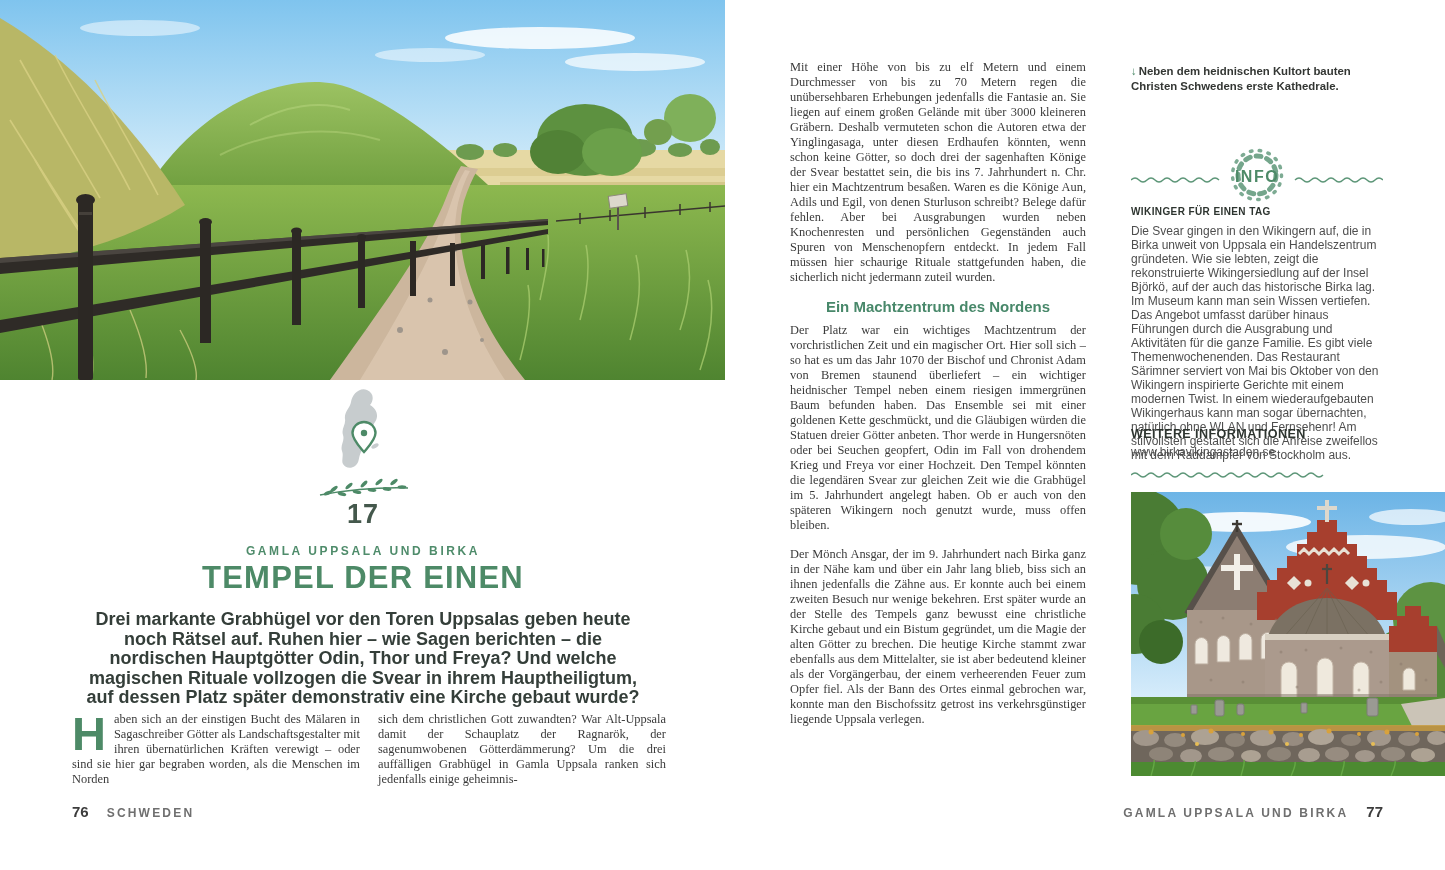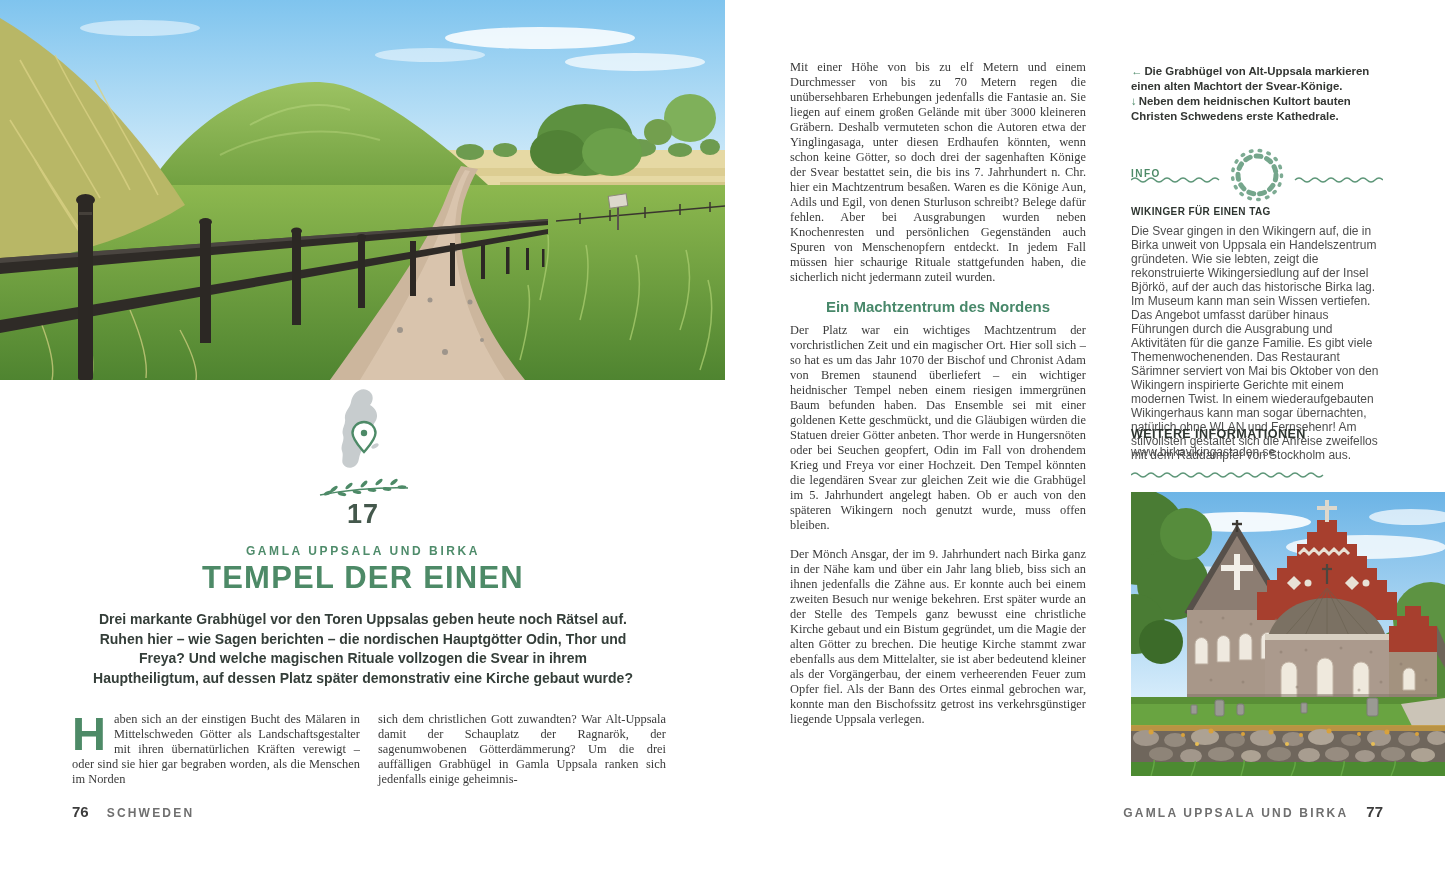--- a/index.html
+++ b/index.html
@@ -11,21 +11,21 @@
   .photo-mounds{left:0;top:0;width:725px;height:380px;}
   .map-badge{left:327px;top:388px;width:76px;height:84px;}
   .laurel{left:318px;top:477px;width:92px;height:26px;}
   .chapter-number{left:83px;top:499px;width:560px;text-align:center;
       font-size:27px;font-weight:bold;color:#44584c;letter-spacing:1px;}
   .kicker{left:83px;top:544px;width:560px;text-align:center;
       font-size:12px;font-weight:bold;letter-spacing:2.6px;color:#4f8c6b;}
   .page-title{left:43px;top:560px;width:640px;text-align:center;
       font-size:31px;font-weight:bold;letter-spacing:1.2px;color:#4d8a67;}
   .intro{left:85px;top:610px;width:556px;text-align:center;font-weight:bold;
-      font-size:14px;line-height:19.5px;color:#343e39;}
+      font-size:18px;line-height:19.5px;color:#343e39;}
   .serif{font-family:"Liberation Serif",serif;font-size:12.4px;line-height:15px;
       color:#3a3a3a;text-align:justify;}
   .lcol1{left:72px;top:712px;width:288px;}
   .lcol2{left:378px;top:712px;width:288px;}
   .dropcap{float:left;font-family:"Liberation Sans",sans-serif;font-size:47px;
       line-height:40px;font-weight:bold;color:#4d8a67;padding:2px 8px 0 0;}
   .footer{top:803px;font-size:15px;}
   .footer-left{left:72px;}
   .footer-right{right:62px;text-align:right;}
   .page-num{font-weight:bold;color:#3c3c3c;font-size:15px;}
@@ -35,22 +35,22 @@
 
   
   .main-col{left:790px;top:60px;width:296px;}
   .main-col p{margin:0 0 14px 0;}
   .main-col h2{margin:8px 0 9px 0;font-family:"Liberation Sans",sans-serif;
       font-size:15px;font-weight:bold;color:#48886a;text-align:center;}
   .captions{left:1131px;top:64px;width:252px;font-size:11.4px;line-height:15px;
       font-weight:bold;color:#333633;}
   .cap-arrow{color:#4f8c6b;padding-right:2px;}
   .info-divider{left:1131px;top:144px;width:252px;height:62px;}
-  .info-badge-label{left:1131px;top:168px;width:252px;
-      font-size:10px;font-weight:bold;letter-spacing:1.5px;color:#4d8a67;}
+  .info-badge-label{left:1131px;top:168px;width:252px;text-align:center;
+      font-size:16px;font-weight:bold;letter-spacing:1.5px;color:#4d8a67;}
   .sans-small{font-size:12px;line-height:14px;color:#4e4e4e;}
   .info-heading{left:1131px;top:206px;width:252px;font-size:10px;font-weight:bold;
       letter-spacing:.4px;color:#2d342f;}
   .info-body{left:1131px;top:224px;width:254px;}
   .more-heading{left:1131px;top:427px;width:252px;font-size:12.6px;font-weight:bold;
       letter-spacing:.4px;color:#2d342f;}
   .info-url{left:1131px;top:445px;width:252px;cursor:pointer;}
   .wave-bottom{left:1131px;top:466px;width:206px;height:10px;}
   .photo-church{left:1131px;top:492px;width:314px;height:284px;}
 </style>
@@ -198,37 +198,36 @@
       </g>
     </svg>
   </div>
 
   <div class="abs chapter-number">17</div>
   <div class="abs kicker">GAMLA UPPSALA UND BIRKA</div>
   <h1 class="abs page-title" style="margin:0;">TEMPEL DER EINEN</h1>
   <p class="abs intro" style="margin:0;">Drei markante Grabhügel vor den Toren Uppsalas geben heute noch Rätsel auf. Ruhen hier – wie Sagen berichten – die nordischen Hauptgötter Odin, Thor und Freya? Und welche magischen Rituale vollzogen die Svear in ihrem Hauptheiligtum, auf dessen Platz später demonstrativ eine Kirche gebaut wurde?</p>
 
   <p class="abs serif lcol1" style="margin:0;">
-    <span class="dropcap">H</span><span>aben sich an der einstigen Bucht des Mälaren in Mittelschweden Götter als Landschaftsgestalter mit ihren übernatürlichen Kräften verewigt – oder sind sie hier gar begraben worden, als die Menschen im Norden</span>
+    <span class="dropcap">H</span><span>aben sich an der einstigen Bucht des Mälaren in Sagaschreiber Götter als Landschaftsgestalter mit ihren übernatürlichen Kräften verewigt – oder sind sie hier gar begraben worden, als die Menschen im Norden</span>
   </p>
   <p class="abs serif lcol2" style="margin:0;">sich dem christlichen Gott zuwandten? War Alt-Uppsala damit der Schauplatz der Ragnarök, der sagenumwobenen Götterdämmerung? Um die drei auffälligen Grabhügel in Gamla Uppsala ranken sich jedenfalls einige geheimnis-</p>
 
   <div class="abs footer footer-left">
     <span class="page-num">76</span><span class="footer-section">SCHWEDEN</span>
   </div>
 
   <div class="abs main-col serif">
     <p>Mit einer Höhe von bis zu elf Metern und einem Durchmesser von bis zu 70 Metern regen die unübersehbaren Erhebungen jedenfalls die Fantasie an. Sie liegen auf einem großen Gelände mit über 3000 kleineren Gräbern. Deshalb vermuteten schon die Autoren etwa der Yinglingasaga, unter diesen Erdhaufen könnten, wenn schon keine Götter, so doch drei der sagenhaften Könige der Svear bestattet sein, die bis ins 7. Jahrhundert n. Chr. hier ein Machtzentrum besaßen. Waren es die Könige Aun, Adils und Egil, von denen Sturluson schreibt? Belege dafür fehlen. Aber bei Ausgrabungen wurden neben Knochenresten und persönlichen Gegenständen auch Spuren von Menschenopfern entdeckt. In jedem Fall müssen hier schaurige Rituale stattgefunden haben, die sicherlich nicht jedermann zuteil wurden.</p>
     <h2>Ein Machtzentrum des Nordens</h2>
     <p>Der Platz war ein wichtiges Machtzentrum der vorchristlichen Zeit und ein magischer Ort. Hier soll sich – so hat es um das Jahr 1070 der Bischof und Chronist Adam von Bremen staunend überliefert – ein wichtiger heidnischer Tempel neben einem riesigen immergrünen Baum befunden haben. Das Ensemble sei mit einer goldenen Kette geschmückt, und die Gläubigen würden die Statuen dreier Götter anbeten. Thor werde in Hungersnöten oder bei Seuchen geopfert, Odin im Fall von drohendem Krieg und Freya vor einer Hochzeit. Den Tempel könnten die legendären Svear zur gleichen Zeit wie die Grabhügel im 5. Jahrhundert angelegt haben. Ob er auch von den späteren Wikingern noch genutzt wurde, muss offen bleiben.</p>
     <p>Der Mönch Ansgar, der im 9. Jahrhundert nach Birka ganz in der Nähe kam und über ein Jahr lang blieb, biss sich an ihnen jedenfalls die Zähne aus. Er konnte auch bei einem zweiten Besuch nur wenige bekehren. Erst später wurde an der Stelle des Tempels ganz bewusst eine christliche Kirche gebaut und ein Bistum gegründet, um die Magie der alten Götter zu brechen. Die heutige Kirche stammt zwar ebenfalls aus dem Mittelalter, sie ist aber bedeutend kleiner als der Vorgängerbau, der einem verheerenden Feuer zum Opfer fiel. Als der Bann des Ortes einmal gebrochen war, konnte man den Bischofssitz getrost ins verkehrsgünstiger liegende Uppsala verlegen.</p>
   </div>
 
   <div class="abs captions">
-    <div><span class="cap-arrow">←</span><span>Die Grabhügel von Alt-Uppsala markieren einen alten Machtort der Svear-Könige.</span></div>
     <div><span class="cap-arrow">↓</span><span>Neben dem heidnischen Kultort bauten Christen Schwedens erste Kathedrale.</span></div>
   </div>
 
   <div class="abs info-divider">
     <svg width="252" height="62" viewBox="0 0 252 62">
       <g stroke="#5d9678" stroke-width="1.4" fill="none">
         <path d="M0 36 q4 -4 8 0 t8 0 t8 0 t8 0 t8 0 t8 0 t8 0 t8 0 t8 0 t8 0 t8 0"></path>
         <path d="M164 36 q4 -4 8 0 t8 0 t8 0 t8 0 t8 0 t8 0 t8 0 t8 0 t8 0 t8 0 t8 0"></path>
       </g>
       <g>

